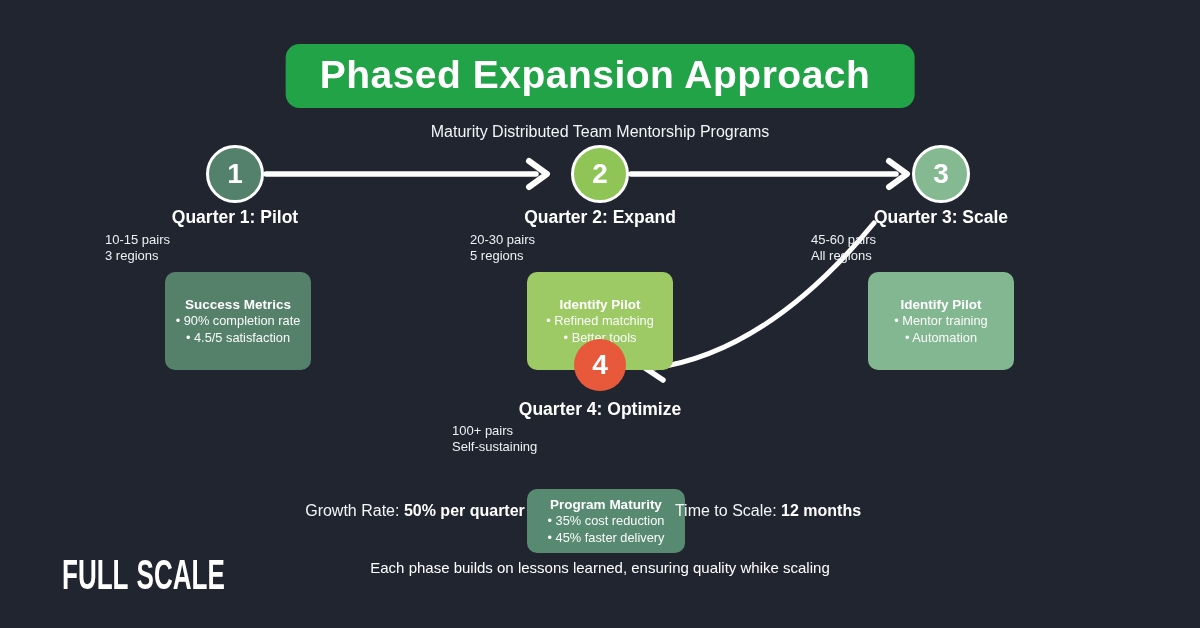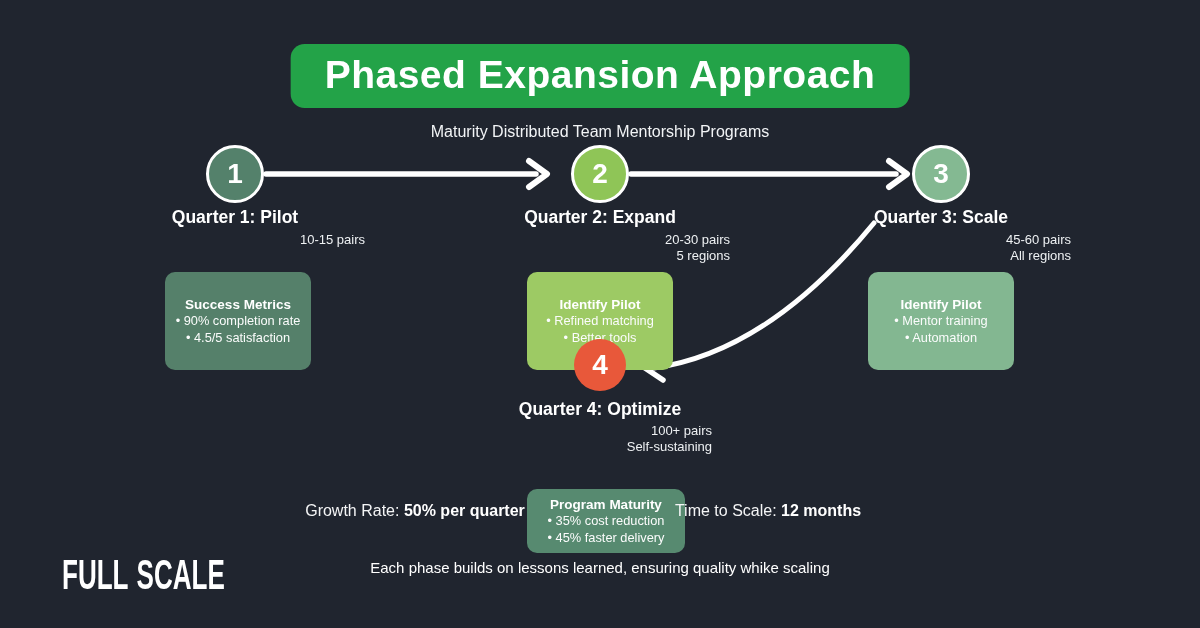--- a/index.html
+++ b/index.html
@@ -8,21 +8,21 @@
     background:var(--background,#20252F);
     font-family:"Liberation Sans","DejaVu Sans",sans-serif;
     color:#fff;
   }
   .abs{position:absolute;}
   
   .banner{
     top:44px;left:50%;transform:translateX(-50%);
     background:var(--banner_green,#23A348);
     border-radius:14px;
-    padding:9px 34px 11px 34px;
+    padding:9px 44px 11px 34px;
     font-size:39px;font-weight:800;letter-spacing:.5px;
     white-space:nowrap;
   }
   .subtitle{
     top:123px;left:50%;transform:translateX(-50%);
     font-size:16px;color:#f2f4f6;white-space:nowrap;
   }
   
   .arrows{top:0;left:0;pointer-events:none;}
   
@@ -39,21 +39,21 @@
   .c4{left:574px;top:339px;background:var(--phase4,#E8583A);}
   
   .heading{
     width:260px;text-align:center;font-size:17.5px;font-weight:800;
     white-space:nowrap;
   }
   .h1{left:105px;top:207px;}
   .h2{left:470px;top:207px;}
   .h3{left:811px;top:207px;}
   .h4{left:470px;top:399px;}
-  .meta{width:260px;text-align:right;font-size:13px;line-height:15.5px;color:#eef1f3;}
+  .meta{width:260px;text-align:left;font-size:13px;line-height:15.5px;color:#eef1f3;}
   .m1{left:105px;top:232px;}
   .m2{left:470px;top:232px;}
   .m3{left:811px;top:232px;}
   .m4{left:452px;top:423px;}
   
   .box{
     border-radius:10px;text-align:center;
     padding:24px 10px;min-width:126px;
   }
   .box .box-title{font-size:13.5px;font-weight:800;line-height:17px;}
@@ -98,20 +98,21 @@
 
   <div class="banner abs">Phased Expansion Approach</div>
   <div class="subtitle abs">Maturity Distributed Team Mentorship Programs</div>
 
   <div class="circle ring c1 abs">
     <span>1</span>
   </div>
   <div class="heading h1 abs">Quarter 1: Pilot</div>
   <div class="meta m1 abs">
     <div>10-15 pairs</div>
+    <div>3 regions</div>
   </div>
   <div class="box b1 abs">
     <div class="box-title">Success Metrics</div>
     <div class="bullet">• 90% completion rate</div>
     <div class="bullet">• 4.5/5 satisfaction</div>
   </div>
 
   <div class="circle ring c2 abs">
     <span>2</span>
   </div>

